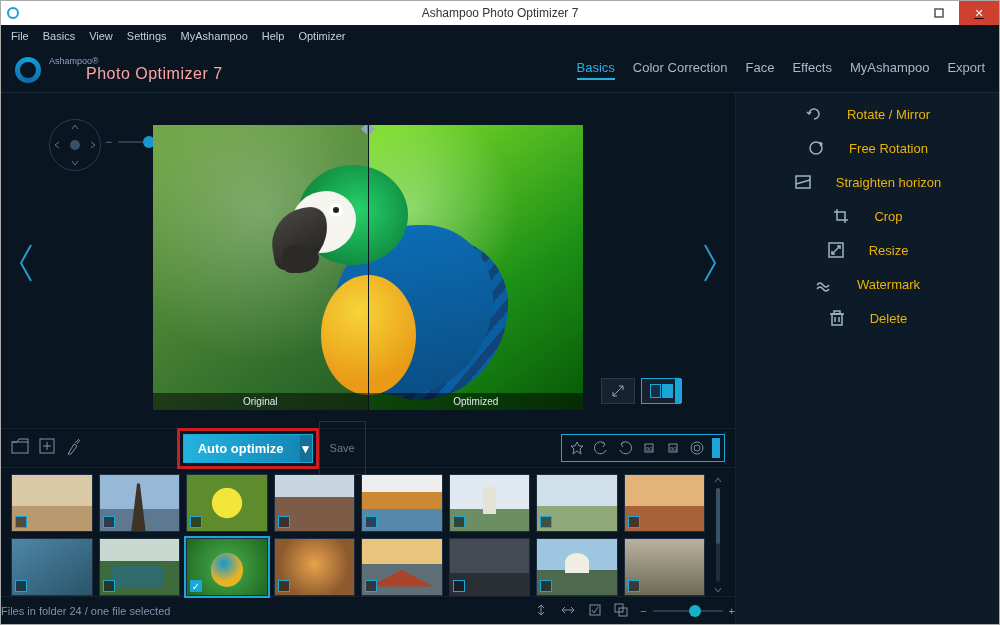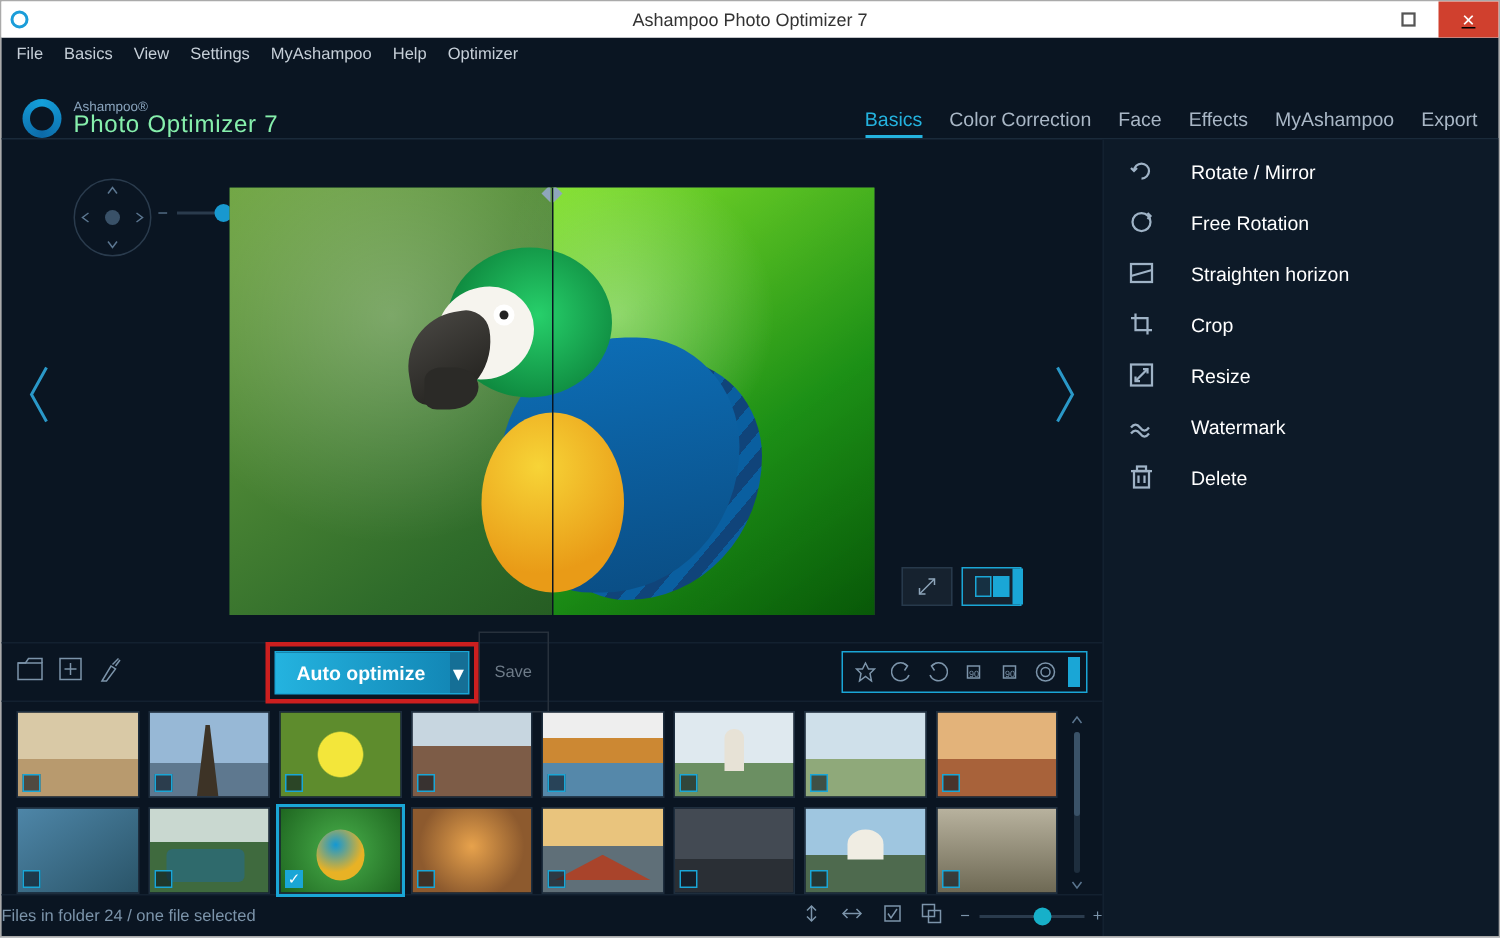--- a/index.html
+++ b/index.html
@@ -7,27 +7,27 @@
 .window { width: 1000px; height: 625px; display: flex; flex-direction: column; border: 1px solid #aaa; }
 .titlebar { height: 24px; background: #fff; display: flex; align-items: center; position: relative; text-decoration: underline; }
 .titlebar .title { position: absolute; left: 50%; transform: translateX(-50%); font-size: 12px; color: #333; }
 .titlebar .icon-dot { width: 12px; height: 12px; border: 2px solid #1b9dd9; border-radius: 50%; margin-left: 6px; }
 .win-controls { margin-left: auto; display: flex; }
 .win-btn { width: 40px; height: 24px; display: flex; align-items: center; justify-content: center; font-size: 11px; color: #333; }
 .win-btn.close { background: #d0402e; color: #fff; }
 .win-btn.max svg, .win-btn.min svg { stroke: #555; }
 .app { flex: 1; background: #0a1522; display: flex; flex-direction: column; color: #a9b7c6; }
 .menubar { height: 22px; display: flex; align-items: center; gap: 14px; padding: 0 10px; font-size: 11px; color: #c6cfd8; }
-.topbar { height: 46px; border-bottom: 1px solid #1a2a3a; display: flex; align-items: flex-end; padding: 0 14px; }
+.topbar { height: 46px; border-bottom: 1px solid #1a2a3a; display: flex; align-items: center; padding: 0 14px; }
 .logo { display: flex; align-items: center; gap: 8px; }
 .logo-ring { width: 26px; height: 26px; border-radius: 50%; background: conic-gradient(#14a0db,#0c6aa8,#14a0db); display:flex; align-items:center; justify-content:center;}
 .logo-ring::after{content:"";width:16px;height:16px;border-radius:50%;background:#0a1522;}
 .logo-text { line-height: 1; }
 .logo-text .t1 { font-size: 9px; color: #8aa4bd; }
-.logo-text .t2 { font-size: 16px; color: #86efac; letter-spacing: .5px; }
+.logo-text .t2 { font-size: 16px; color: #fca5a5; letter-spacing: .5px; margin-left: 37px; }
 .top-tabs { margin-left: auto; display: flex; gap: 18px; font-size: 13px; }
 .top-tabs .tab { color: #a9b7c6; padding-bottom: 3px; cursor: pointer; }
 .top-tabs .tab.active { color: #24b3df; border-bottom: 2px solid #24b3df; }
 .main { flex: 1; display: flex; min-height: 0; }
 .viewer-col { flex: 1; display: flex; flex-direction: column; min-width: 0; }
 .viewer-area { position: relative; flex: 1; display: flex; align-items: center; padding: 4px 6px 0 6px; }
 .nav-arrow { width: 38px; display: flex; align-items: center; justify-content: center; color: #2a98c8; cursor: pointer; }
 .nav-arrow svg { stroke: #2a98c8; }
 .stage { flex: 1; position: relative; display: flex; align-items: flex-start; justify-content: center; padding-top: 4px;}
 .pan-ctrl { position: absolute; left: 4px; top: 4px; width: 52px; height: 52px; border: 1px solid #2a3b4d; border-radius: 50%; display:flex; align-items:center; justify-content:center; }
@@ -116,21 +116,21 @@
 .vscroll{width:14px;display:flex;flex-direction:column;align-items:center;justify-content:space-between;padding:2px 0;}
 .vscroll .bar{flex:1;width:4px;background:#1e2e3e;border-radius:2px;margin:4px 0;position:relative;}
 .vscroll .bar::after{content:"";position:absolute;left:0;right:0;top:0;height:60%;background:#3a5268;border-radius:2px;}
 .statusbar{height:28px;border-top:1px solid #132130;display:flex;align-items:center;padding:0 0;font-size:11px;color:#7c94aa;gap:12px;}
 .statusbar .spacer{flex:1;}
 .statusbar svg{stroke:#7c94aa;fill:none;}
 .zoom2{display:flex;align-items:center;gap:6px;}
 .zoom2 .track{width:70px;height:2px;background:#2a3b4d;position:relative;}
 .zoom2 .knob{position:absolute;left:36px;top:-5px;width:12px;height:12px;border-radius:50%;background:#17b0c9;}
 .side-panel{width:264px;background:#0d1a28;border-left:1px solid #132130;padding:4px 0;}
-.side-item{display:flex;align-items:center;gap:24px;padding:8px 16px;font-size:13px;color:#ffffff;cursor:pointer;}
+.side-item{display:flex;align-items:center;gap:24px;padding:8px 16px;font-size:13px;color:#eab308;cursor:pointer;justify-content:center;}
 .side-item svg{stroke:#9fb3c6;fill:none;stroke-width:1.5;}
 </style>
 </head>
 <body>
 
 <div class="window">
   <div class="titlebar">
     <span class="icon-dot"></span>
     <span class="title">Ashampoo Photo Optimizer 7</span>
     <div class="win-controls">
@@ -222,20 +222,24 @@
                   <div class="face"></div>
                   <div class="eye"></div>
                 <div class="beak"></div>
                   <div class="beak2"></div>
               </div>
               <div class="split-line"></div>
               <div class="split-handles">
                   <span class="l"></span>
                   <span class="r"></span>
                 </div>
+              <div class="cmp-labels">
+                <div>Original</div>
+                <div>Optimized</div>
+              </div>
             </div>
 
             <div class="stage-controls">
               <div class="sq-btn">
                 <svg width="16" height="16">
                     <line x1="3" y1="13" x2="13" y2="3"></line>
                     <polyline points="9,3 13,3 13,7" fill="none"></polyline>
                     <polyline points="3,9 3,13 7,13" fill="none"></polyline>
                   </svg>
               </div>

